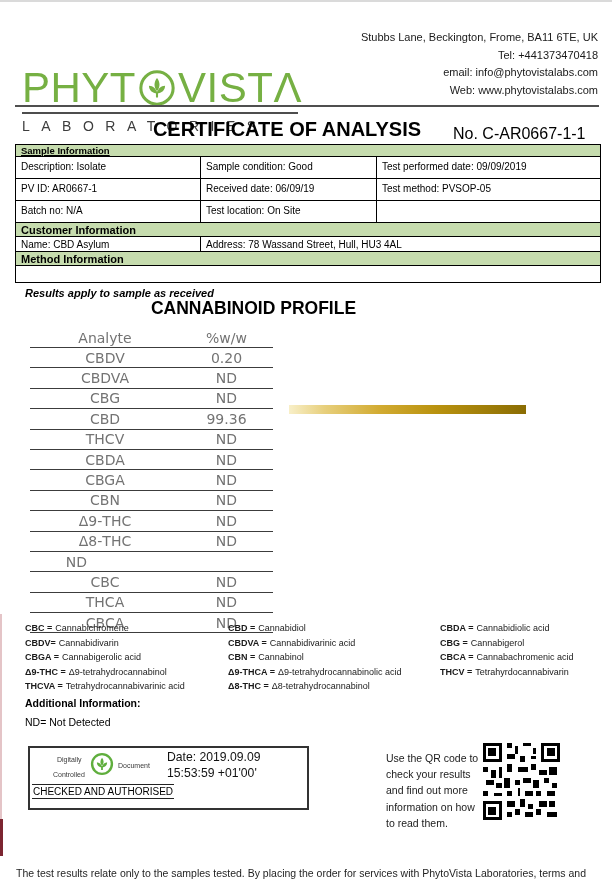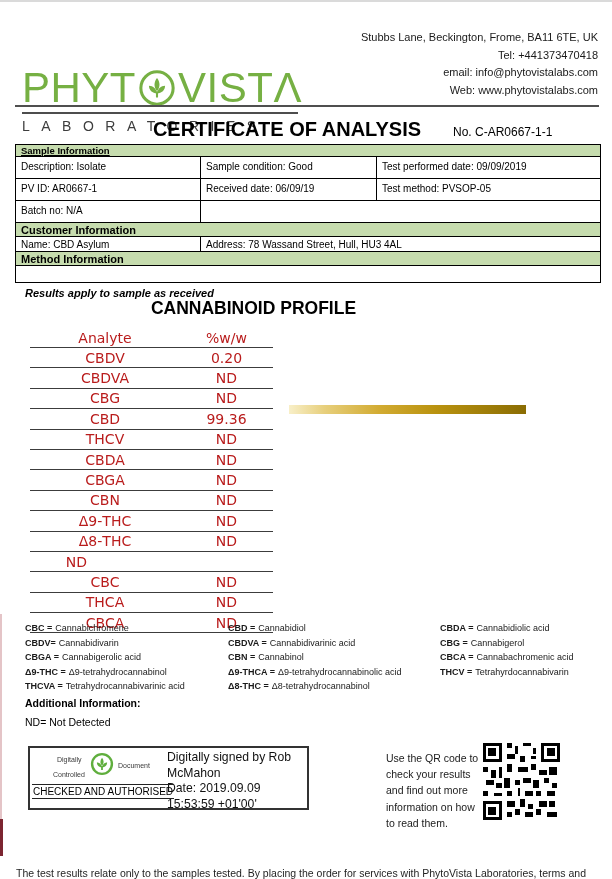--- a/index.html
+++ b/index.html
@@ -10,40 +10,40 @@
   .logo{position:absolute;left:22px;top:27px;width:276px;margin-top:38px;}
   .logo-row{display:flex;align-items:center;color:#76b043;font-size:42px;line-height:1;letter-spacing:.5px;white-space:nowrap;}
   .logo-row svg{margin:0 2px;flex:none;}
   .logo-sub{margin-top:3px;border-top:2px solid #4d4d4d;padding-top:4px;font-size:14px;
             letter-spacing:11.5px;color:#3d3d3d;white-space:nowrap;}
   .contact{position:absolute;right:14px;top:27px;text-align:right;font-size:11px;line-height:17.5px;color:#1a1a1a;}
   .divider{position:absolute;left:15px;right:13px;top:103px;border-top:2px solid #4f4f4f;}
 
   
   .title{position:absolute;left:0;top:116px;width:574px;text-align:center;font-size:20px;font-weight:bold;}
-  .coa-number{position:absolute;left:453px;top:123px;font-size:12px;}
+  .coa-number{position:absolute;left:453px;top:123px;font-size:16px;}
 
   
   .info-table{position:absolute;left:15px;top:142px;width:586px;border:1.5px solid #000;font-size:10px;box-sizing:border-box;}
   .sec-bar{background:#c6dcae;border-bottom:1px solid #000;font-weight:bold;padding-left:5px;box-sizing:border-box;}
   .sec-bar.s1{height:12px;line-height:12px;font-size:9.5px;}
   .sec-bar.s1 span{text-decoration:underline;}
   .sec-bar.s2{height:14px;line-height:14px;font-size:11px;}
   .g3{display:grid;grid-template-columns:185px 176px 1fr;border-bottom:1px solid #000;}
   .g3>div{height:21px;box-sizing:border-box;padding:4px 4px 0 5px;border-right:1px solid #000;}
   .g3>div:last-child{border-right:none;}
   .gc{display:grid;grid-template-columns:185px 1fr;border-bottom:1px solid #000;}
   .gc>div{height:14px;box-sizing:border-box;padding:1.5px 4px 0 5px;}
   .gc>div:first-child{border-right:1px solid #000;}
   .empty-row{height:16px;}
 
   
   .results-note{position:absolute;left:25px;top:285px;font-size:11px;font-weight:bold;font-style:italic;}
   .profile-title{position:absolute;left:0;top:296px;width:507px;text-align:center;font-size:17.5px;font-weight:bold;}
-  .an-table{position:absolute;left:30px;top:326px;width:243px;font-family:"DejaVu Sans",sans-serif;font-size:14px;color:#b91c1c;border-bottom:1.5px solid #3c3c3c;}
+  .an-table{position:absolute;left:30px;top:326px;width:243px;font-family:"DejaVu Sans",sans-serif;font-size:14px;color:#737373;border-bottom:1.5px solid #3c3c3c;}
   .an-head{display:flex;align-items:center;height:19px;}
   .an-row{display:flex;align-items:center;height:19.4px;border-top:1.5px solid #3c3c3c;}
   .an-c1{width:150px;text-align:center;}
   .an-c2{width:93px;text-align:center;}
   .gold{position:absolute;left:289px;top:403px;width:237px;height:9px;
         background:linear-gradient(90deg,#f8efc8 0%,#e7cf7c 15%,#d2ab32 38%,#b9920f 62%,#9d7c08 85%,#8a6c03 100%);}
 
   
   .leg{position:absolute;top:619px;font-size:9px;line-height:14.6px;color:#1a1a1a;white-space:nowrap;}
   .leg b{font-weight:bold;margin-right:3px;}
@@ -120,20 +120,21 @@
         </div>
 
         <div class="g3">
           <div>PV ID: AR0667-1</div>
           <div>Received date: 06/09/19</div>
           <div>Test method: PVSOP-05</div>
         </div>
 
         <div class="g3">
           <div>Batch no: N/A</div>
+          <div>Test location: On Site</div>
           <div></div>
         </div>
       </div>
     <div class="sec-bar s2">Customer Information</div>
     <div class="gc">
       <div>Name: CBD Asylum</div>
       <div>Address: 78 Wassand Street, Hull, HU3 4AL</div>
     </div>
     <div class="sec-bar s2">Method Information</div>
     <div class="empty-row"></div>
@@ -257,21 +258,20 @@
       <svg class="leaf" viewBox="0 0 40 40" width="24" height="24" aria-hidden="true">
         <circle cx="20" cy="20" r="16.5" fill="none" stroke="#5fae3d" stroke-width="4"></circle>
         <path d="M20 9.5 C23.5 14 23.5 19 20 23.5 C16.5 19 16.5 14 20 9.5 Z" fill="#5fae3d"></path>
         <path d="M11.5 17.5 C16 17.5 19 20.5 20 25.5 C15 25.5 11.5 22 11.5 17.5 Z" fill="#5fae3d"></path>
         <path d="M28.5 17.5 C24 17.5 21 20.5 20 25.5 C25 25.5 28.5 22 28.5 17.5 Z" fill="#5fae3d"></path>
         <path d="M20 23.5 L20 30" stroke="#5fae3d" stroke-width="3"></path>
       </svg>
       <span class="chk">CHECKED AND AUTHORISED</span>
     </div>
     <div class="sigtext">
-      <span style="display: block;">Digitally signed by Rob McMahon</span>
       <span style="display: block;">Date: 2019.09.09 15:53:59 +01'00'</span>
     </div>
   </div>
 
   <div class="qrtext">Use the QR code to check your results and find out more information on how to read them.</div>
   <svg class="qr" viewBox="0 0 29 29" shape-rendering="crispEdges" aria-hidden="true">
     <rect x="0" y="0" width="29" height="29" fill="#fff"></rect>
     <g fill="#000">
       <rect x="0" y="0" width="7" height="7"></rect>
         <rect x="22" y="0" width="7" height="7"></rect>

